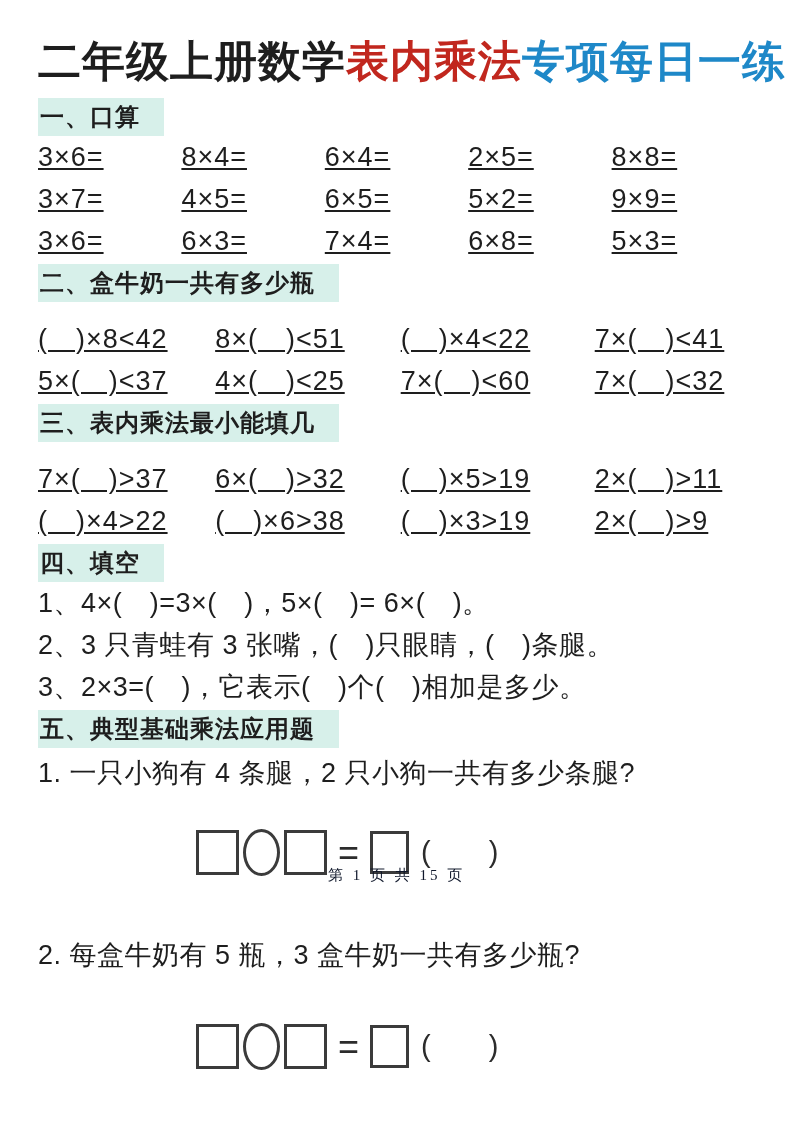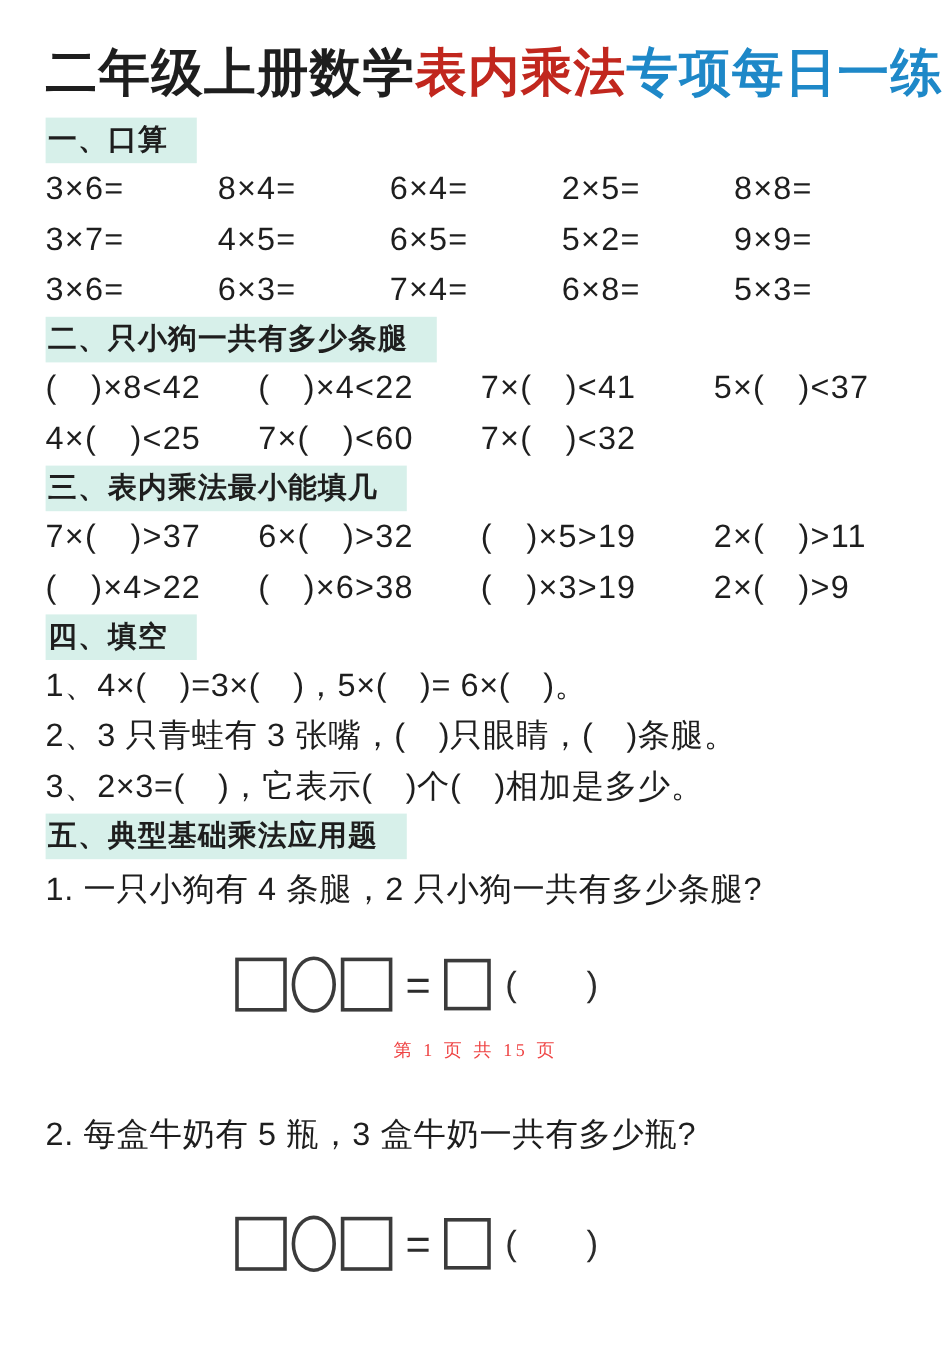--- a/index.html
+++ b/index.html
@@ -32,27 +32,28 @@
   .sec-head {
     display: inline-block;
     background: var(--highlight, #d7f0ea);
     font-size: 24px;
     font-weight: 700;
     line-height: 36px;
     padding: 1px 24px 1px 2px;
     letter-spacing: 1px;
   }
   .grid5 { display: grid; grid-template-columns: repeat(5, 1fr); }
-  .grid4 { display: grid; grid-template-columns: 1.05fr 1.1fr 1.15fr 0.95fr; }
+  .grid4 { display: grid; grid-template-columns: 1.05fr 1.1fr 1.15fr 0.95fr; margin-top: 16px; }
   .cell {
     font-size: 27px;
     line-height: 42px;
     white-space: pre;
     letter-spacing: 1px;
     font-weight: 400;
+    text-decoration: underline;
   }
   .line {
     font-size: 27px;
     line-height: 42px;
     white-space: pre;
     letter-spacing: 0.5px;
   }
   .eq-row {
     display: flex;
     align-items: center;
@@ -91,21 +92,21 @@
     font-weight: 300;
   }
   .q-gap { margin-top: 20px; }
   .footer {
     position: absolute;
     bottom: 26px; left: 0; right: 0;
     text-align: center;
     font-family: "Liberation Serif", "DejaVu Serif", serif;
     font-size: 15px;
     letter-spacing: 3px;
-    color: #ef4444;
+    color: #0f172a;
   }
 </style>
 </head>
 <body>
 
 <div class="page">
 
   <div class="title">
     <span class="t-black">二年级上册数学</span><span class="t-red">表内乘法</span><span class="t-blue">专项每日一练</span>
   </div>
@@ -125,23 +126,24 @@
       <span class="cell">9×9=</span>
       <span class="cell">3×6=</span>
       <span class="cell">6×3=</span>
       <span class="cell">7×4=</span>
       <span class="cell">6×8=</span>
       <span class="cell">5×3=</span>
     </div>
   </div>
 
   <div class="sec">
-    <span class="sec-head">二、只小狗一共有多少条腿</span>
+    <span class="sec-head">二、盒牛奶一共有多少瓶</span>
     <div class="grid4">
       <span class="cell">(　)×8&lt;42</span>
+      <span class="cell">8×(　)&lt;51</span>
       <span class="cell">(　)×4&lt;22</span>
       <span class="cell">7×(　)&lt;41</span>
       <span class="cell">5×(　)&lt;37</span>
       <span class="cell">4×(　)&lt;25</span>
       <span class="cell">7×(　)&lt;60</span>
       <span class="cell">7×(　)&lt;32</span>
     </div>
   </div>
 
   <div class="sec">
@@ -174,21 +176,21 @@
 
     <div class="eq-row">
       <span class="box"></span>
       <span class="oval"></span>
       <span class="box"></span>
       <span class="eq-sign">=</span>
       <span class="result-box"></span>
       <span class="parens">(　　)</span>
     </div>
 
-    <div class="line" style="margin-top:64px;">2. 每盒牛奶有 5 瓶，3 盒牛奶一共有多少瓶?</div>
+    <div class="line" style="margin-top:42px;">2. 每盒牛奶有 5 瓶，3 盒牛奶一共有多少瓶?</div>
 
     <div class="eq-row eq-row-2">
       <span class="box"></span>
       <span class="oval"></span>
       <span class="box"></span>
       <span class="eq-sign">=</span>
       <span class="result-box"></span>
       <span class="parens">(　　)</span>
     </div>
   </div>

